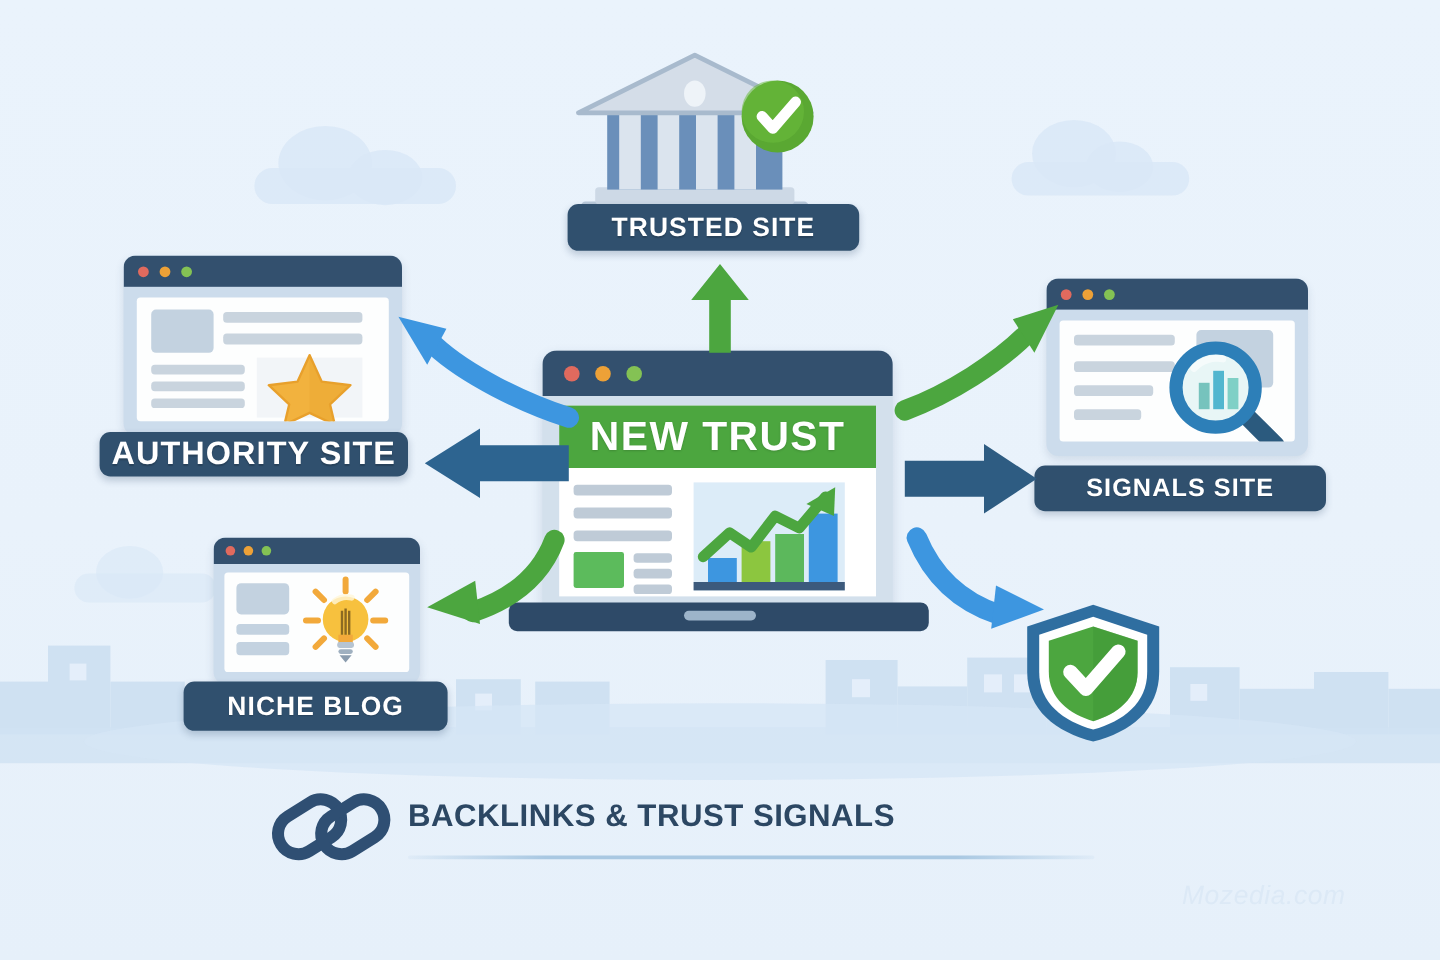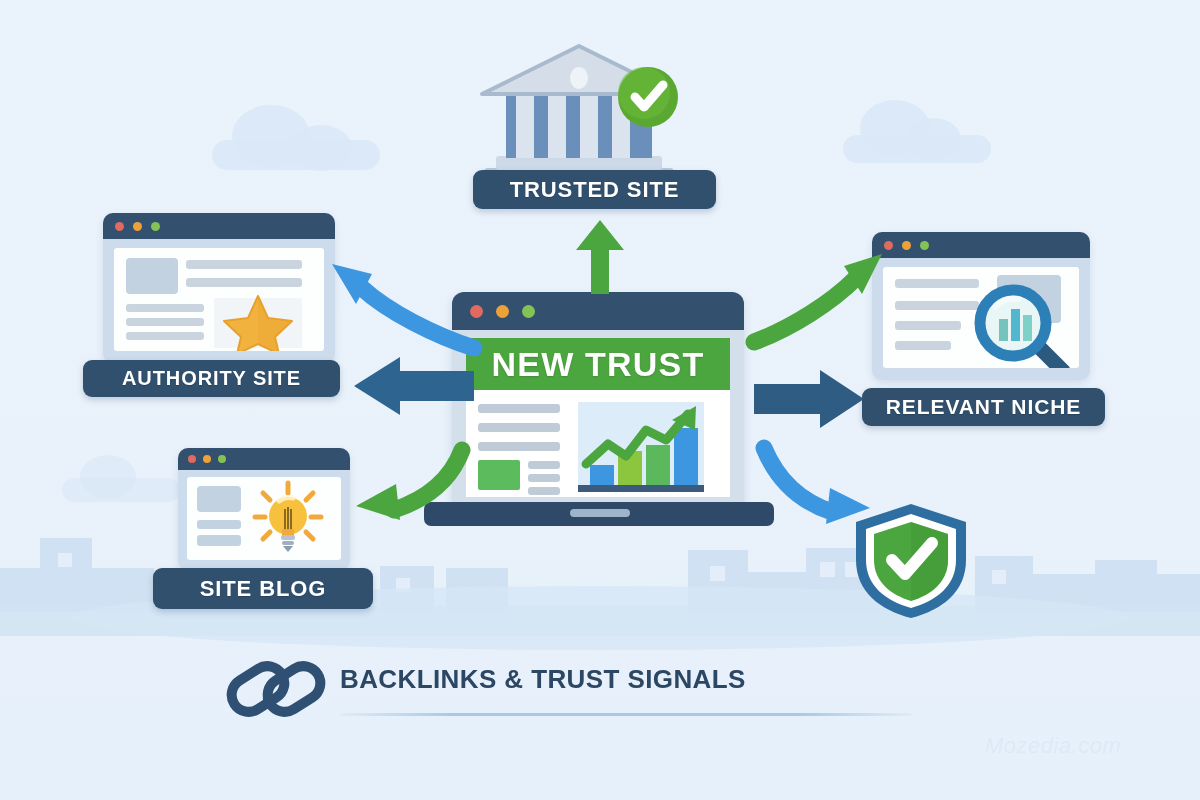--- a/index.html
+++ b/index.html
@@ -265,21 +265,21 @@
         <div class="ln" style="left:12px;top:56px;width:78px;height:8px;"></div>
         <div class="ln" style="left:12px;top:70px;width:78px;height:8px;"></div>
         <div class="ln" style="left:12px;top:84px;width:78px;height:8px;"></div>
         <div style="position:absolute;left:100px;top:50px;width:88px;height:50px;background:#f2f5f8;"></div>
         <svg class="abs" style="left:106px;top:44px;" width="76" height="64" viewBox="0 0 76 64">
           <polygon points="38,4 48,26 72,29 55,45 59,62 38,52 17,62 21,45 4,29 28,26" fill="#f2b23e" stroke="#e8a02c" stroke-width="2" stroke-linejoin="round"></polygon>
           <polygon points="38,4 48,26 72,29 55,45 59,62 38,52" fill="#e9a22e" opacity=".35"></polygon>
         </svg>
       </div>
     </div>
-    <div class="pill" style="left:83px;top:360px;width:257px;height:37px;font-size:20px;">AUTHORITY SITE</div>
+    <div class="pill" style="left:83px;top:360px;width:257px;height:37px;font-size:27px;">AUTHORITY SITE</div>
   </div>
 
   <div>
     <div class="card" style="left:872px;top:232px;width:218px;height:148px;">
       <div class="card-bar">
         <span class="dot r"></span>
         <span class="dot y"></span>
         <span class="dot g"></span>
       </div>
       <div class="card-body" style="left:11px;right:11px;top:35px;bottom:12px;">
@@ -292,21 +292,21 @@
           <line x1="70" y1="62" x2="96" y2="88" stroke="#2b5a7e" stroke-width="15" stroke-linecap="round"></line>
           <circle cx="46" cy="40" r="33" fill="#e8f6f6"></circle>
           <rect x="32" y="36" width="9" height="22" fill="#76c3bd"></rect>
           <rect x="44" y="26" width="9" height="32" fill="#52b6cf"></rect>
           <rect x="56" y="32" width="9" height="26" fill="#7fd0c6"></rect>
           <circle cx="46" cy="40" r="33" fill="none" stroke="#2d7fb8" stroke-width="11"></circle>
           <path d="M28 24 a26 26 0 0 1 24 -8" stroke="#ffffff" stroke-width="6" fill="none" opacity=".55" stroke-linecap="round"></path>
         </svg>
       </div>
     </div>
-    <div class="pill" style="left:862px;top:388px;width:243px;height:38px;font-size:21px;">RELEVANT NICHE</div>
+    <div class="pill" style="left:862px;top:388px;width:243px;height:38px;font-size:21px;">SIGNALS SITE</div>
   </div>
 
   <div>
     <div class="card" style="left:178px;top:448px;width:172px;height:122px;">
       <div class="card-bar" style="height:22px;padding-left:10px;gap:7px;">
         <span class="dot r" style="width:8px;height:8px;"></span>
         <span class="dot y" style="width:8px;height:8px;"></span>
         <span class="dot g" style="width:8px;height:8px;"></span>
       </div>
       <div class="card-body" style="left:9px;right:9px;top:29px;bottom:10px;">
@@ -330,21 +330,21 @@
             <line x1="36" y1="30" x2="36" y2="50"></line>
             <line x1="39" y1="28" x2="39" y2="50"></line>
             <line x1="42" y1="30" x2="42" y2="50"></line>
           </g>
           <rect x="32" y="56" width="14" height="5" rx="2" fill="#b6c4d2"></rect>
           <rect x="33" y="62" width="12" height="4" rx="2" fill="#9fb0c0"></rect>
           <path d="M34 67 h10 l-5 6 z" fill="#8a9cae"></path>
         </svg>
       </div>
     </div>
-    <div class="pill" style="left:153px;top:568px;width:220px;height:41px;font-size:22px;">SITE BLOG</div>
+    <div class="pill" style="left:153px;top:568px;width:220px;height:41px;font-size:22px;">NICHE BLOG</div>
   </div>
 
   <div>
     <svg class="abs" style="left:846px;top:500px;" width="130" height="122" viewBox="0 0 130 122">
       <path d="M65 4 L120 22 V60 C120 92 96 110 65 118 C34 110 10 92 10 60 V22 Z" fill="#2f6ea0"></path>
       <path d="M65 14 L110 29 V60 C110 86 90 101 65 108 C40 101 20 86 20 60 V29 Z" fill="#ffffff"></path>
       <path d="M65 22 L102 34 V60 C102 82 85 95 65 101 C45 95 28 82 28 60 V34 Z" fill="#4ca63f"></path>
       <path d="M65 22 L102 34 V60 C102 82 85 95 65 101 Z" fill="#3f9435" opacity=".45"></path>
       <path d="M46 60 l13 14 l27 -31" stroke="#ffffff" stroke-width="12" fill="none" stroke-linecap="round" stroke-linejoin="round"></path>
     </svg>

